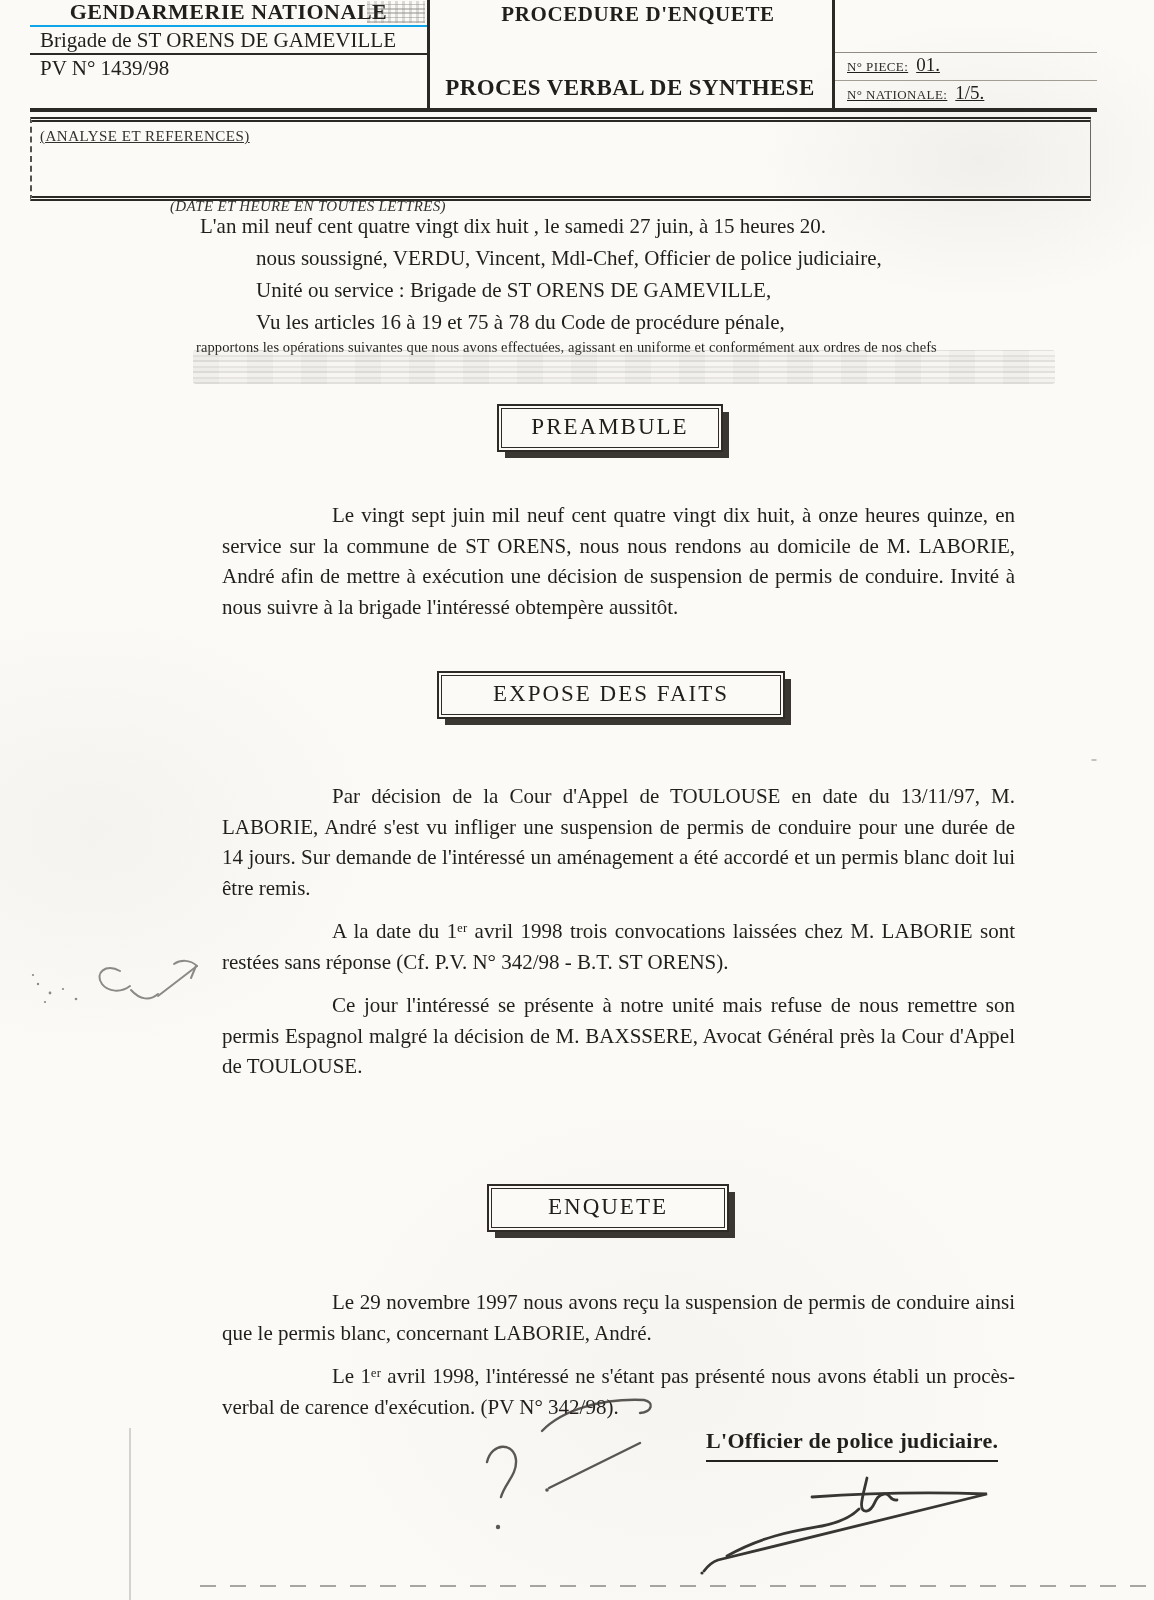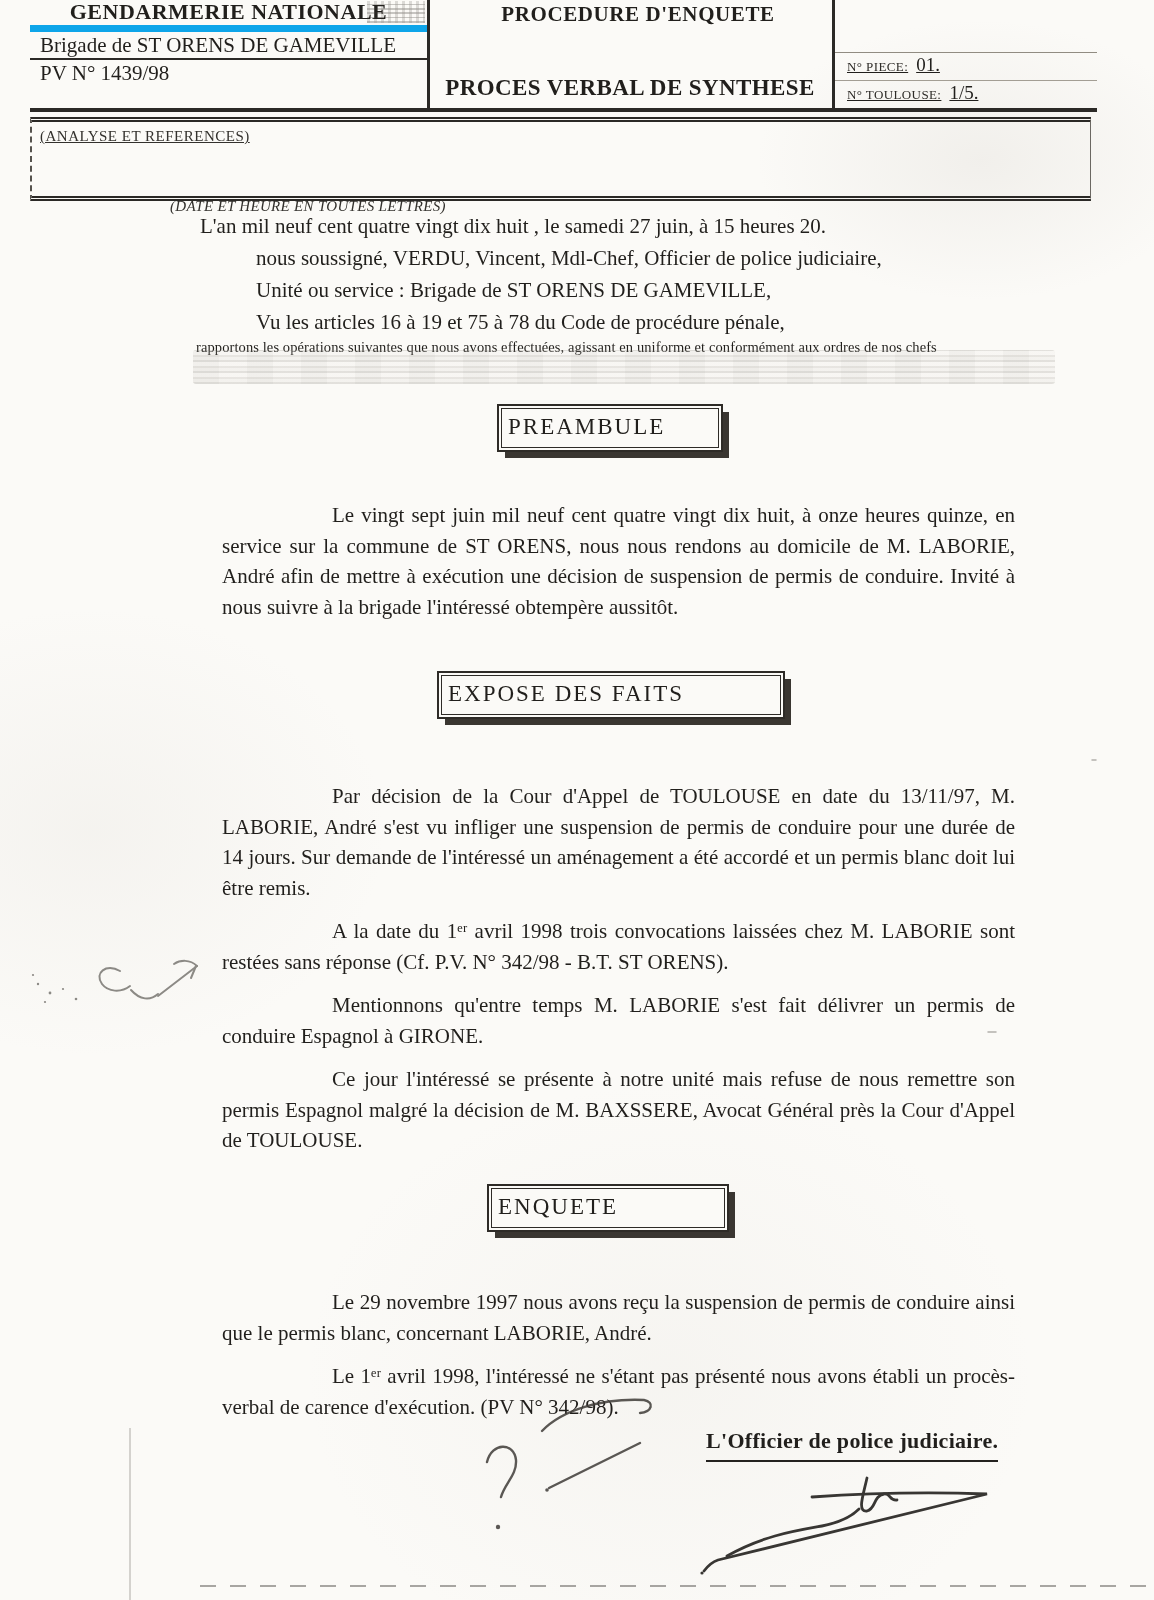--- a/index.html
+++ b/index.html
@@ -11,21 +11,21 @@
       radial-gradient(ellipse 420px 320px at 8% 52%, rgba(211,206,198,.16), transparent 70%),
       radial-gradient(ellipse 520px 420px at 58% 86%, rgba(214,210,202,.14), transparent 70%);
     font-family:"Liberation Serif","DejaVu Serif",serif;
     color:#211f1c;
   }
 
   
   .header{position:absolute;left:30px;top:0;width:1067px;height:108px;border-bottom:4px solid #2b2926;}
   .h-left{position:absolute;left:0;top:0;width:397px;height:108px;border-right:3px solid #2b2926;}
   .h-row{overflow:hidden;white-space:nowrap;}
-  .h-row1{height:25px;border-bottom:7px solid #0ea5e9;font-weight:bold;font-size:22px;letter-spacing:.5px;text-align:center;line-height:24px;position:relative;}
+  .h-row1{height:25px;border-bottom:2px solid #0ea5e9;font-weight:bold;font-size:22px;letter-spacing:.5px;text-align:center;line-height:24px;position:relative;}
   .h-row2{height:26px;border-bottom:2px solid #2b2926;font-size:21px;line-height:26px;padding-left:10px;}
   .h-row3{height:26px;border-bottom:2px solid #2b2926;font-size:21px;line-height:26px;padding-left:10px;}
   .h-row4{height:27px;font-size:21px;line-height:27px;padding-left:10px;}
   .noise1{position:absolute;right:2px;top:1px;width:58px;height:22px;opacity:.55;
     background:repeating-linear-gradient(0deg, rgba(60,56,50,.5) 0 1.5px, transparent 1.5px 4.5px),
                repeating-linear-gradient(90deg, rgba(60,56,50,.3) 0 3px, transparent 3px 7px);}
   .h-center{position:absolute;left:400px;top:0;width:400px;height:108px;text-align:center;}
   .h-proc{font-weight:bold;font-size:21px;line-height:26px;letter-spacing:.6px;padding-top:1px;padding-left:16px;}
   .h-pv{position:absolute;bottom:7px;left:0;width:100%;font-weight:bold;font-size:23px;letter-spacing:.4px;}
   .h-right{position:absolute;right:0;top:0;width:262px;height:108px;border-left:3px solid #2b2926;}
@@ -52,21 +52,21 @@
   .il5{left:196px;top:339px;font-size:14.5px;letter-spacing:.1px;}
 
   .smudge{position:absolute;left:193px;top:350px;width:862px;height:34px;border-radius:3px;
     background:
       repeating-linear-gradient(0deg, rgba(120,114,106,.20) 0 2px, rgba(203,198,191,.13) 2px 5px, rgba(148,143,135,.20) 5px 7px, rgba(231,228,223,.10) 7px 11px),
       repeating-linear-gradient(90deg, rgba(140,135,127,.10) 0 26px, rgba(220,216,210,.10) 26px 54px);
     filter:blur(.5px);opacity:.85;}
 
   
   .sec-box{position:absolute;background:#fbfaf7;border:2px solid #2e2b27;box-shadow:7px 7px 0 -1px #3a3631;}
-  .sec-inner{border:1px solid #2e2b27;margin:2px;padding:5px 6px 7px;font-size:23px;letter-spacing:2px;white-space:nowrap;}
+  .sec-inner{border:1px solid #2e2b27;margin:2px;padding:5px 6px 7px;text-align:center;font-size:23px;letter-spacing:2px;white-space:nowrap;}
   .box-preambule{left:497px;top:404px;width:222px;}
   .box-expose{left:437px;top:671px;width:344px;}
   .box-enquete{left:487px;top:1184px;width:238px;}
 
   
   .para-block{position:absolute;left:222px;width:793px;}
   .para-block p{margin:0 0 13px;text-align:justify;text-indent:110px;font-size:21px;line-height:30.5px;}
   .pb-preambule{top:500px;}
   .pb-expose{top:781px;}
   .pb-enquete{top:1287px;}
@@ -98,21 +98,21 @@
       <div>PROCEDURE D'ENQUETE</div>
     </div>
     <div class="h-pv">PROCES VERBAL DE SYNTHESE</div>
   </div>
   <div class="h-right">
     <div class="h-right-rows">
       <div class="h-num first">
         <span class="h-label">N° PIECE:</span><span class="h-val">01.</span>
       </div>
       <div class="h-num">
-        <span class="h-label">N° TOULOUSE:</span><span class="h-val">1/5.</span>
+        <span class="h-label">N° NATIONALE:</span><span class="h-val">1/5.</span>
       </div>
     </div>
   </div>
 </div>
 
 <div class="analysis-box">
   <div class="analysis-label">(ANALYSE ET REFERENCES)</div>
 </div>
 
 <div class="date-caption">(DATE ET HEURE EN TOUTES LETTRES)</div>
@@ -130,21 +130,20 @@
 <div class="para-block pb-preambule">
   <p>Le vingt sept juin mil neuf cent quatre vingt dix huit, à onze heures quinze, en service sur la commune de ST ORENS, nous nous rendons au domicile de M. LABORIE, André afin de mettre à exécution une décision de suspension de permis de conduire. Invité à nous suivre à la brigade l'intéressé obtempère aussitôt.</p>
 </div>
 
 <div class="sec-box box-expose">
   <div class="sec-inner">EXPOSE DES FAITS</div>
 </div>
 <div class="para-block pb-expose">
   <p>Par décision de la Cour d'Appel de TOULOUSE en date du 13/11/97, M. LABORIE, André s'est vu infliger une suspension de permis de conduire pour une durée de 14 jours. Sur demande de l'intéressé un aménagement a été accordé et un permis blanc doit lui être remis.</p>
   <p>A la date du 1ᵉʳ avril 1998 trois convocations laissées chez M. LABORIE sont restées sans réponse (Cf. P.V. N° 342/98 - B.T. ST ORENS).</p>
-  <p>Mentionnons qu'entre temps M. LABORIE s'est fait délivrer un permis de conduire Espagnol à GIRONE.</p>
   <p>Ce jour l'intéressé se présente à notre unité mais refuse de nous remettre son permis Espagnol malgré la décision de M. BAXSSERE, Avocat Général près la Cour d'Appel de TOULOUSE.</p>
 </div>
 
 <div class="sec-box box-enquete">
   <div class="sec-inner">ENQUETE</div>
 </div>
 <div class="para-block pb-enquete">
   <p>Le 29 novembre 1997 nous avons reçu la suspension de permis de conduire ainsi que le permis blanc, concernant LABORIE, André.</p>
   <p>Le 1ᵉʳ avril 1998, l'intéressé ne s'étant pas présenté nous avons établi un procès-verbal de carence d'exécution. (PV N° 342/98).</p>
 </div>

